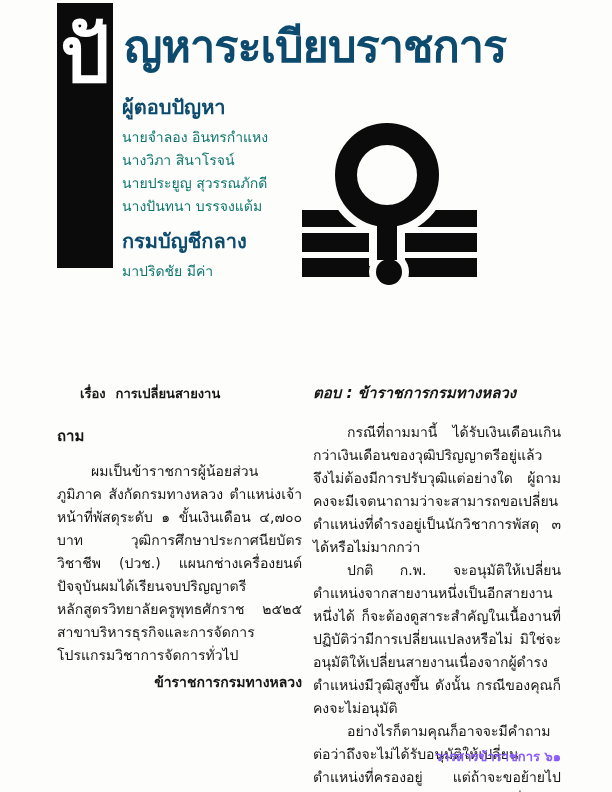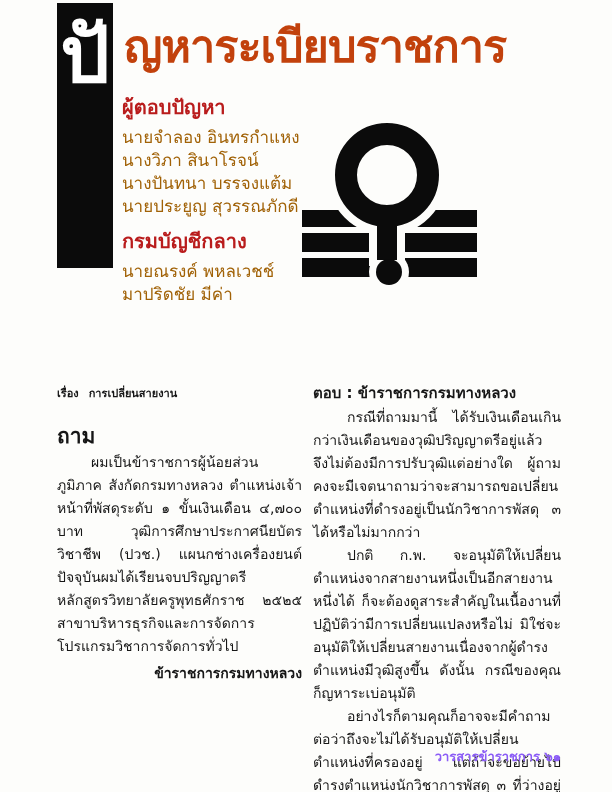--- a/index.html
+++ b/index.html
@@ -18,41 +18,41 @@
     background:#0b0b0b;
   }
   .dropcap-letter{
     position:absolute;left:0;top:2px;width:56px;height:110px;
     color:#fff;font-size:78px;line-height:100px;font-weight:bold;
     text-align:center;overflow:hidden;
   }
   .page-title{
     position:absolute;left:124px;top:18px;width:420px;
     font-size:45px;line-height:58px;font-weight:800;
-    letter-spacing:-1px;color:#c2410c;white-space:nowrap;
+    letter-spacing:-1px;color:#0c4a6e;white-space:nowrap;
   }
   
   .credits{position:absolute;left:122px;top:92px;width:200px;}
-  .credit-head{font-size:20px;font-weight:800;line-height:30px;color:#b91c1c;}
+  .credit-head{font-size:20px;font-weight:800;line-height:30px;color:#0c4a6e;}
   .credit-head.org2{margin-top:8px;}
-  .credit-names{font-size:17px;line-height:23px;color:#a16207;margin:4px 0 2px 0;}
+  .credit-names{font-size:14px;line-height:23px;color:#0f766e;margin:4px 0 2px 0;}
   .credit-names div{white-space:nowrap;}
   
   .qm-wrap{position:absolute;left:290px;top:120px;width:200px;height:175px;}
   
   .col{
     position:absolute;top:382px;
     font-size:14px;line-height:23px;text-align:justify;color:#161616;
   }
   .col-left{left:57px;width:245px;}
   .col-right{left:313px;width:248px;}
-  .subject-line{font-weight:800;font-size:11px;margin-bottom:20px;white-space:nowrap;}
+  .subject-line{font-weight:800;font-size:13px;margin-bottom:20px;white-space:nowrap;margin-left:23px;}
   .subject-line .spacer{display:inline-block;width:10px;}
-  .q-head{font-weight:800;font-size:21px;margin-bottom:3px;}
-  .a-head{font-weight:800;font-size:15px;margin-bottom:1px;white-space:nowrap;}
+  .q-head{font-weight:800;font-size:15px;margin-bottom:12px;}
+  .a-head{font-weight:800;font-size:15px;margin-bottom:16px;white-space:nowrap;font-style:italic;}
   .para{margin:0;text-indent:34px;}
   .byline{margin-top:4px;text-align:right;font-weight:800;font-size:14px;}
   
   .page-footer{
     position:absolute;left:313px;top:746px;width:248px;
     text-align:right;font-weight:800;font-size:13px;color:#8b5cf6;white-space:nowrap;
   }
 </style>
 </head>
 <body>
@@ -62,26 +62,25 @@
   <div class="dropcap-bar">
     <div class="dropcap-letter">ปั</div>
   </div>
   <div class="page-title">ญหาระเบียบราชการ</div>
 
   <div class="credits">
     <div class="credit-head">ผู้ตอบปัญหา</div>
     <div class="credit-names">
       <div>นายจำลอง อินทรกำแหง</div>
       <div>นางวิภา สินาโรจน์</div>
+      <div>นายประยูญ สุวรรณภักดี</div>
       <div>นางปันทนา บรรจงแต้ม</div>
-      <div>นายประยูญ สุวรรณภักดี</div>
     </div>
     <div class="credit-head org2">กรมบัญชีกลาง</div>
     <div class="credit-names">
-      <div>นายณรงค์ พหลเวชช์</div>
       <div>มาปริดชัย มีค่า</div>
     </div>
   </div>
 
   <div class="qm-wrap">
     <svg width="200" height="175" viewBox="0 0 200 175" xmlns="http://www.w3.org/2000/svg">
 
       <rect x="12" y="90" width="175" height="17" fill="#0b0b0b"></rect>
       <rect x="12" y="113" width="175" height="19" fill="#0b0b0b"></rect>
       <rect x="12" y="138" width="175" height="19" fill="#0b0b0b"></rect>
@@ -101,19 +100,19 @@
       <span>เรื่อง</span><span class="spacer"></span><span>การเปลี่ยนสายงาน</span>
     </div>
     <div class="q-head">ถาม</div>
     <p class="para">ผมเป็นข้าราชการผู้น้อยส่วนภูมิภาค สังกัดกรมทางหลวง ตำแหน่งเจ้าหน้าที่พัสดุระดับ ๑ ขั้นเงินเดือน ๔,๗๐๐ บาท วุฒิการศึกษาประกาศนียบัตรวิชาชีพ (ปวช.) แผนกช่างเครื่องยนต์ปัจจุบันผมได้เรียนจบปริญญาตรี หลักสูตรวิทยาลัยครูพุทธศักราช ๒๕๒๕ สาขาบริหารธุรกิจและการจัดการ โปรแกรมวิชาการจัดการทั่วไป</p>
     <div class="byline">ข้าราชการกรมทางหลวง</div>
   </div>
 
   <div class="col col-right">
     <div class="a-head">ตอบ : ข้าราชการกรมทางหลวง</div>
     <p class="para">กรณีที่ถามมานี้ ได้รับเงินเดือนเกินกว่าเงินเดือนของวุฒิปริญญาตรีอยู่แล้ว จึงไม่ต้องมีการปรับวุฒิแต่อย่างใด ผู้ถามคงจะมีเจตนาถามว่าจะสามารถขอเปลี่ยนตำแหน่งที่ดำรงอยู่เป็นนักวิชาการพัสดุ ๓ ได้หรือไม่มากกว่า</p>
-    <p class="para">ปกติ ก.พ. จะอนุมัติให้เปลี่ยนตำแหน่งจากสายงานหนึ่งเป็นอีกสายงานหนึ่งได้ ก็จะต้องดูสาระสำคัญในเนื้องานที่ปฏิบัติว่ามีการเปลี่ยนแปลงหรือไม่ มิใช่จะอนุมัติให้เปลี่ยนสายงานเนื่องจากผู้ดำรงตำแหน่งมีวุฒิสูงขึ้น ดังนั้น กรณีของคุณก็ญหาระเบ่อนุมัติ</p>
+    <p class="para">ปกติ ก.พ. จะอนุมัติให้เปลี่ยนตำแหน่งจากสายงานหนึ่งเป็นอีกสายงานหนึ่งได้ ก็จะต้องดูสาระสำคัญในเนื้องานที่ปฏิบัติว่ามีการเปลี่ยนแปลงหรือไม่ มิใช่จะอนุมัติให้เปลี่ยนสายงานเนื่องจากผู้ดำรงตำแหน่งมีวุฒิสูงขึ้น ดังนั้น กรณีของคุณก็คงจะไม่อนุมัติ</p>
     <p class="para">อย่างไรก็ตามคุณก็อาจจะมีคำถามต่อว่าถึงจะไม่ได้รับอนุมัติให้เปลี่ยนตำแหน่งที่ครองอยู่ แต่ถ้าจะขอย้ายไปดำรงตำแหน่งนักวิชาการพัสดุ ๓ ที่ว่างอยู่จะได้หรือไม่ ซึ่งก็ต้องพิจารณาว่าคุณมีคุณสมบัติตรงตามคุณสมบัติเฉพาะสำหรับตำแหน่งนักวิชาการพัสดุ ๓ ที่กำหนดไว้ในมาตรฐานกำหนดตำแหน่งหรือไม่ ถ้าตรงและผู้มีอำนาจสั่งบรรจุตามมาตรา ๔๔ เห็นสมควรก็สั่งย้ายได้ สำหรับคุณสมบัติเฉพาะสำหรับตำแหน่งนักวิชาการพัสดุ ๓ กำหนด</p>
   </div>
 
   <div class="page-footer">วารสารข้าราชการ ๖๑</div>
 
 </div>
 
 </body></html>

